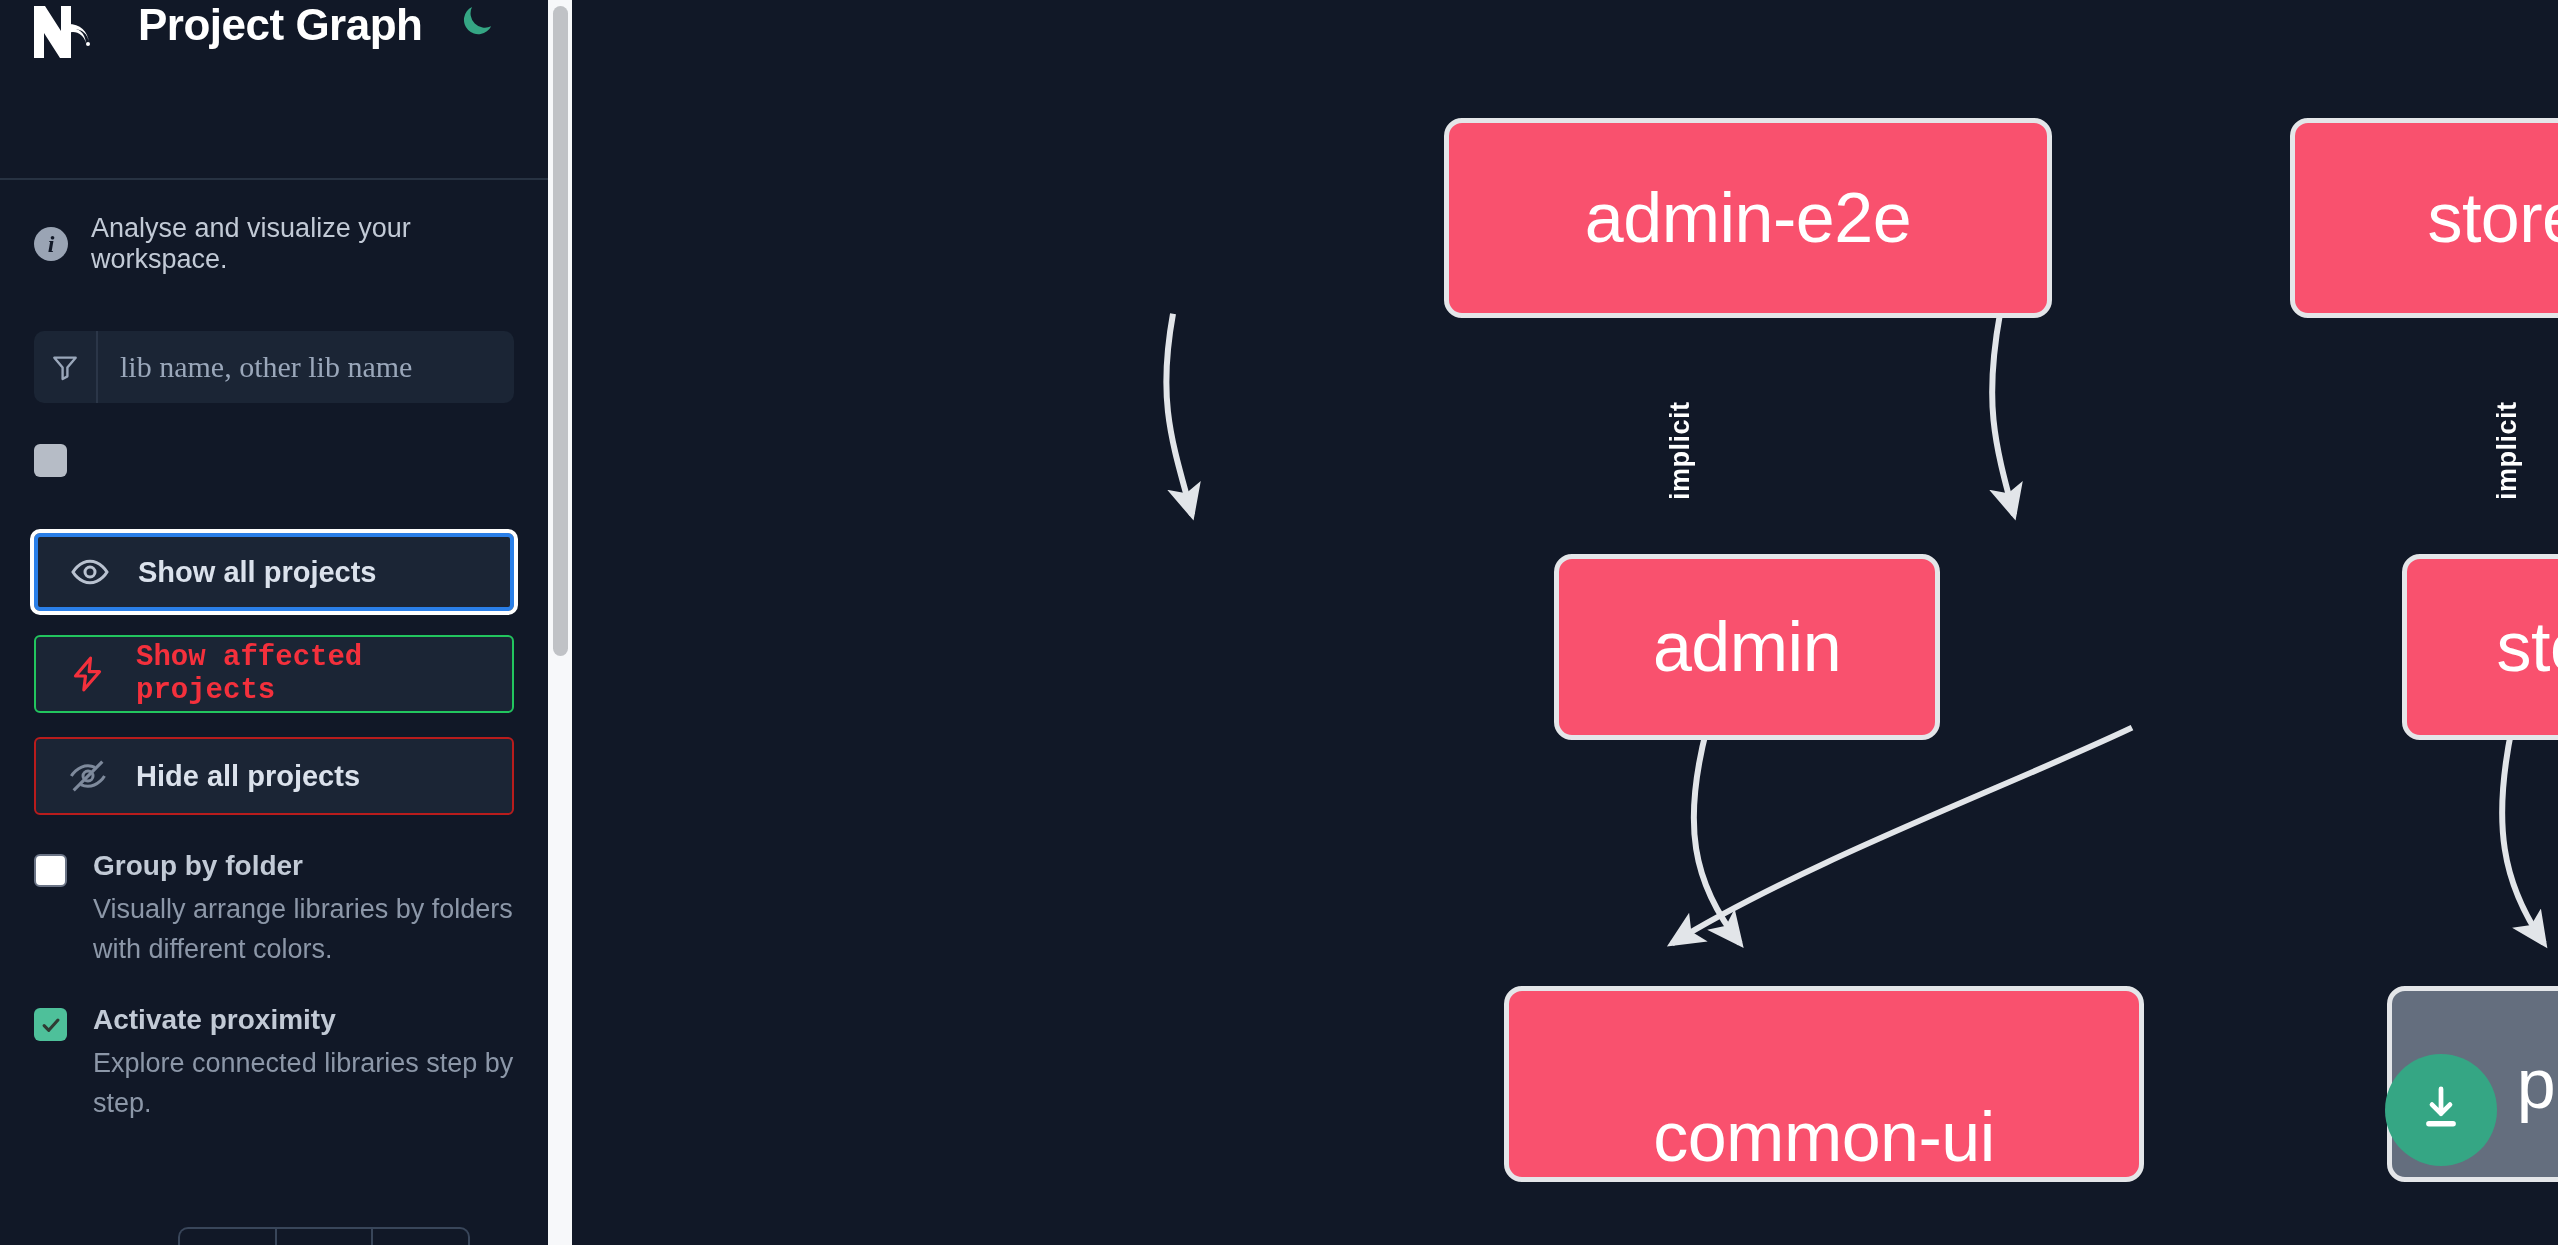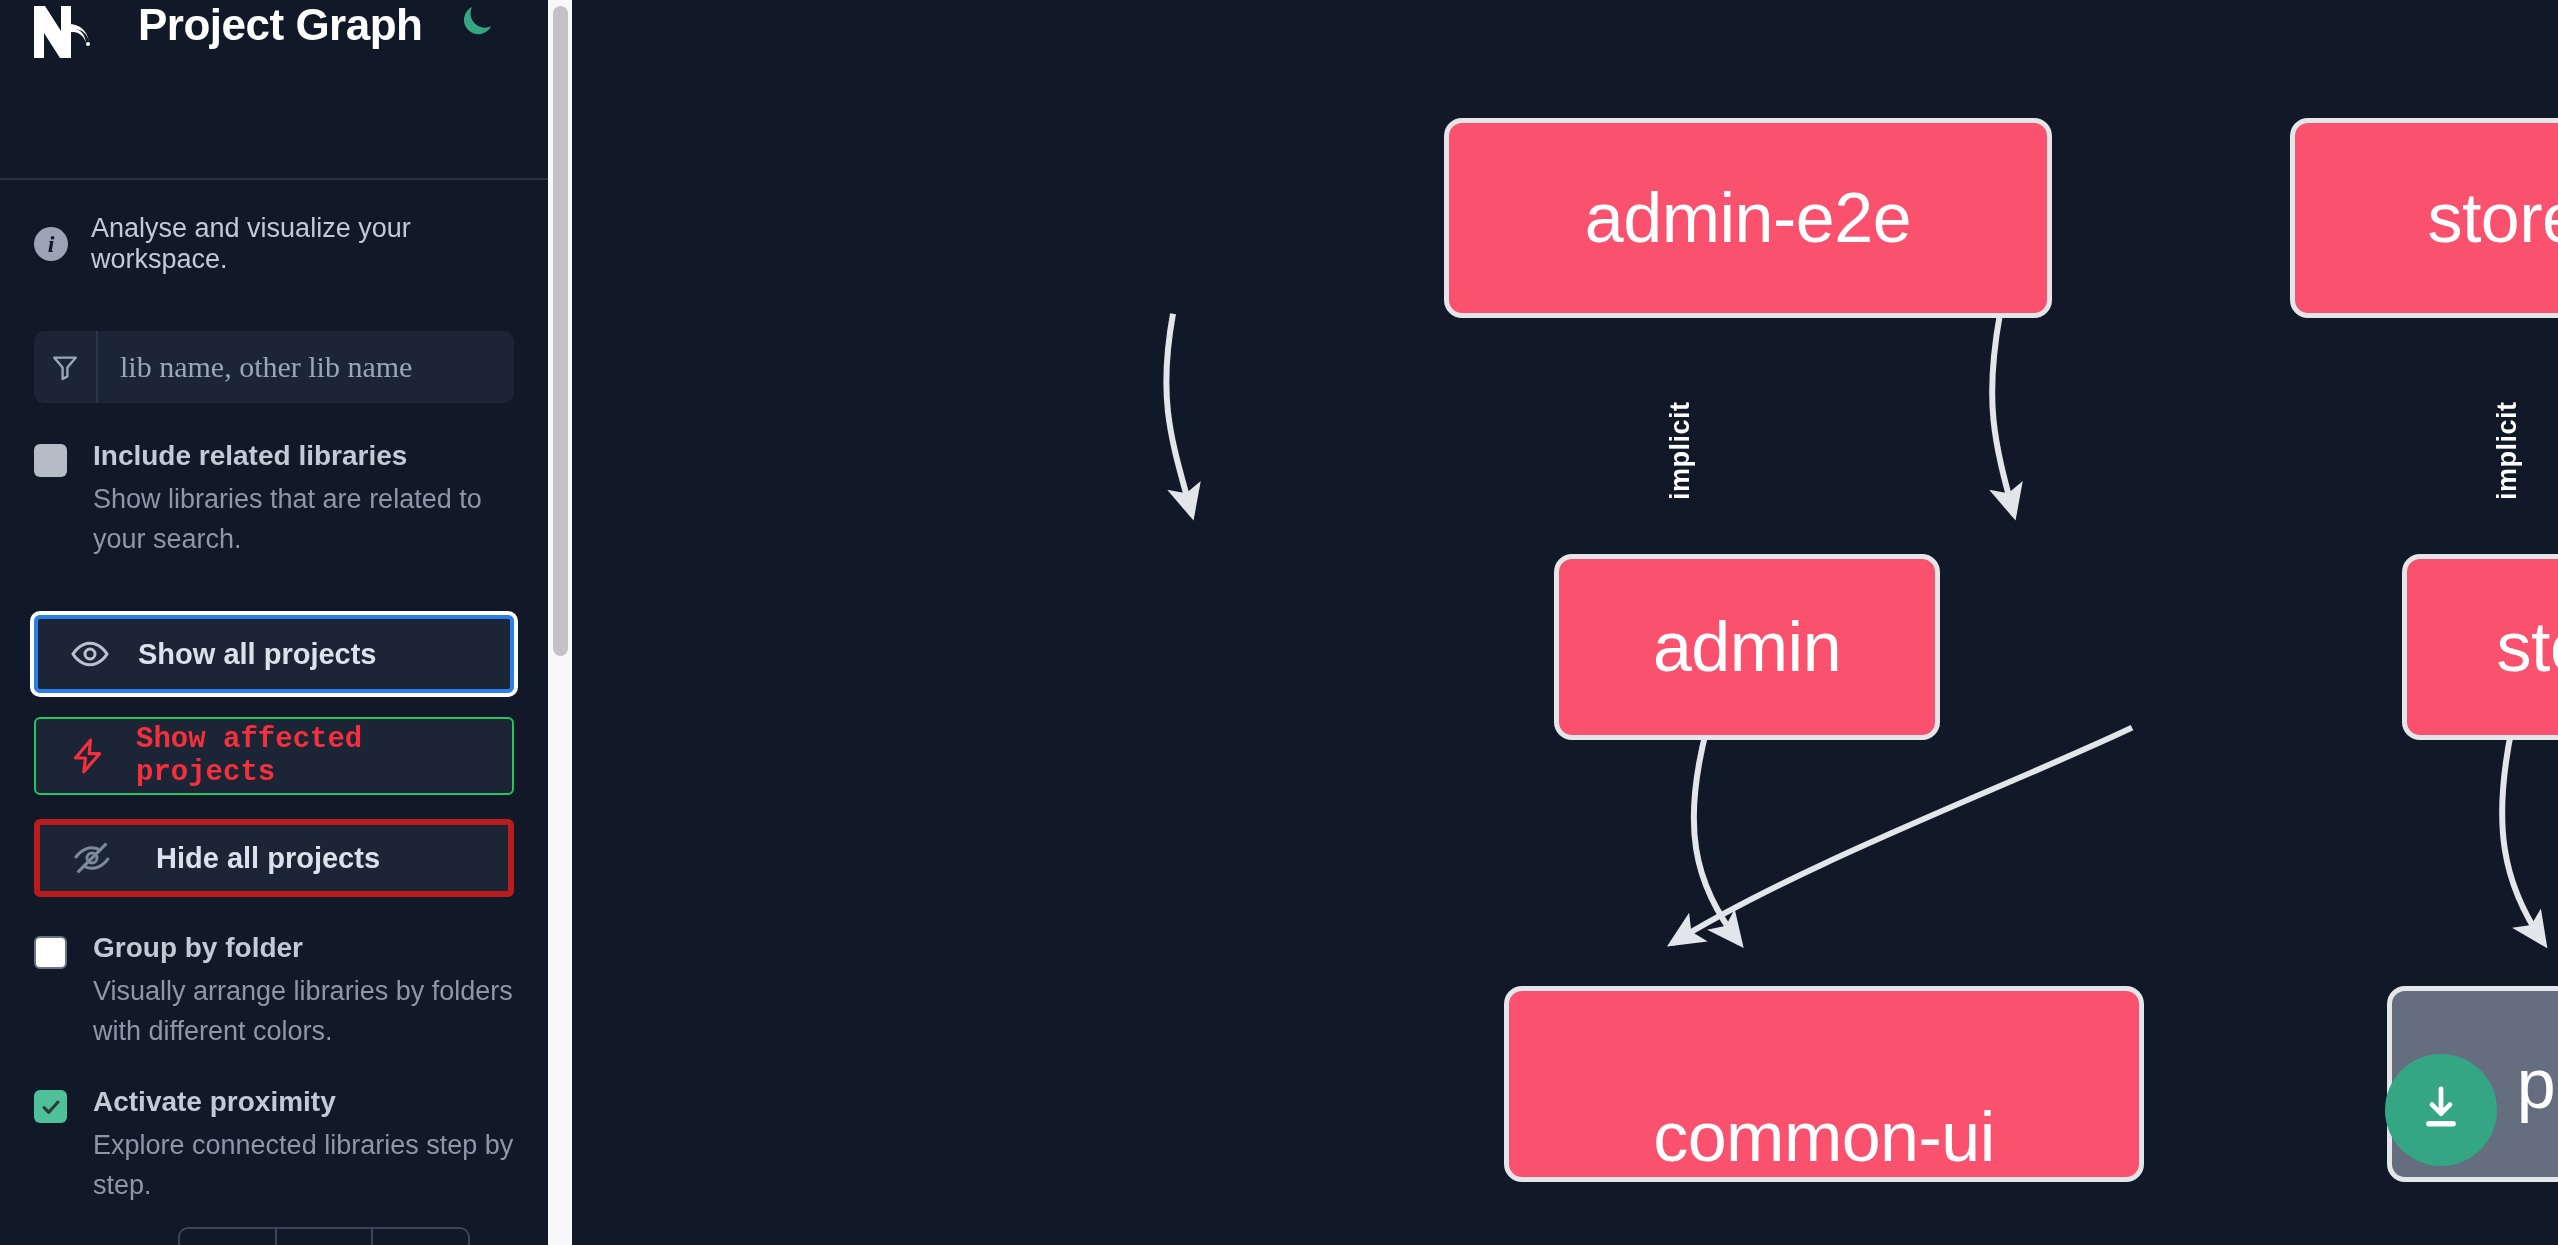--- a/index.html
+++ b/index.html
@@ -130,21 +130,21 @@
   .gbtn .bicon { width: 46px; flex: 0 0 46px; display:flex; align-items:center; }
   .gbtn .blabel { font-size: 29px; font-weight: 700; margin-left: 22px; }
   #btn-show-all {
     border: 4px solid #2a7fe8;
     outline: 4px solid #ffffff;
     outline-offset: 0px;
   }
   #btn-show-all .blabel { color: #dbe2ec; }
   #btn-show-affected { border: 2px solid #22c55e; font-family: Liberation Mono, monospace; }
   #btn-show-affected .blabel { color: #f4303c; }
-  #btn-hide-all { border: 6px solid #b91c1c; gap: 16px; }
+  #btn-hide-all { border: 2px solid #b91c1c; }
   #btn-hide-all .blabel { color: #dbe2ec; }
 
   
   #seg-partial {
     position: absolute; left: 178px; bottom: 0;
     width: 292px; height: 18px;
     border: 2px solid #39465a; border-bottom: none;
     border-radius: 10px 10px 0 0;
     display: flex;
   }
@@ -248,24 +248,20 @@
         <span id="filter-icon-box">
           <svg viewBox="0 0 24 24" width="32" height="32" xmlns="http://www.w3.org/2000/svg">
             <path fill="none" stroke="#9aa7ba" stroke-width="1.8" stroke-linejoin="round" d="M4 5h16l-6.2 7.4V19l-3.6 2v-8.6z"></path>
           </svg>
         </span>
         <input id="search-input" type="text" placeholder="lib name, other lib name" style="">
       </div>
 
       <div class="check-row">
         <span class="cbox gray"></span>
-        <span class="check-texts">
-          <span class="check-label">Include related libraries</span>
-          <div class="check-desc">Show libraries that are related to your search.</div>
-        </span>
       </div>
 
       <div id="btn-stack">
 
         <div class="gbtn" id="btn-show-all">
           <span class="bicon">
             <svg viewBox="0 0 24 24" width="40" height="40" xmlns="http://www.w3.org/2000/svg">
               <path fill="none" stroke="#b9c2d0" stroke-width="1.8" d="M1.8 12S5.5 5.5 12 5.5 22.2 12 22.2 12 18.5 18.5 12 18.5 1.8 12 1.8 12z"></path>
               <circle fill="none" stroke="#b9c2d0" stroke-width="1.8" cx="12" cy="12" r="3"></circle>
             </svg>

